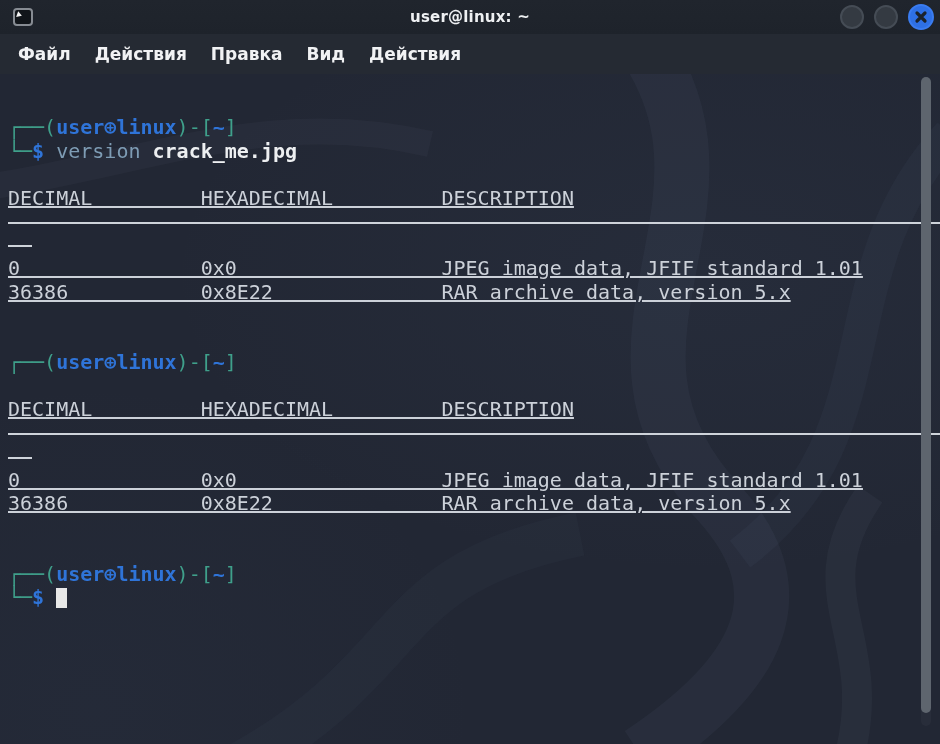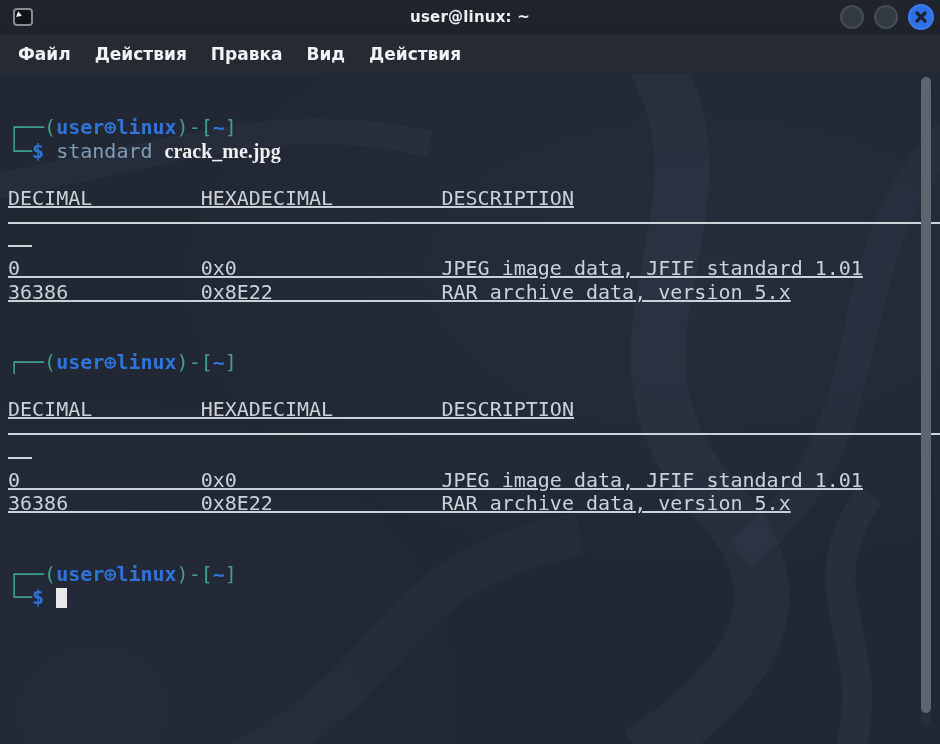--- a/index.html
+++ b/index.html
@@ -63,21 +63,21 @@
   .wallpaper{position:absolute;inset:0;pointer-events:none;}
   .term-content{
     position:absolute;left:8px;top:4px;right:24px;
     font-family:"DejaVu Sans Mono", monospace;
     font-size:20px;line-height:23.5px;margin-top:38px;
   }
   .t-line{white-space:pre;height:23.5px;}
   .seg-frame{color:#3fa08b;}
   .seg-blue{color:#2f74d8;font-weight:bold;}
   .seg-cmd{color:#7e9cb4;}
-  .seg-arg{color:#edeff1;font-weight:bold;font-family:Liberation Serif, serif;}
+  .seg-arg{color:#edeff1;font-weight:bold;}
   .seg-out{color:#ccd1d9;text-decoration:underline;}
   .seg-rule{display:inline-block;height:2px;background:#ced3da;vertical-align:middle;}
   .seg-cursor{
     display:inline-block;width:11px;height:20px;background:#e8e8e8;
     vertical-align:middle;transform:translateY(-1px);
   }
 
   
   .scrollbar{
     position:absolute;top:3px;bottom:18px;right:9px;width:10px;
@@ -120,21 +120,21 @@
   <div class="term">
     <svg class="wallpaper" width="940" height="670" viewBox="0 0 940 670">
       <path d="M 620 -60 C 780 120, 560 260, 720 430 C 800 520, 760 600, 640 680" stroke="rgba(140,160,195,0.055)" stroke-width="55" fill="none"></path>
       <path d="M 950 60 C 820 200, 900 360, 740 480" stroke="rgba(150,170,205,0.045)" stroke-width="34" fill="none"></path>
       <path d="M -60 120 C 140 95, 260 30, 430 70" stroke="rgba(200,210,225,0.035)" stroke-width="26" fill="none"></path>
       <path d="M 240 690 C 420 590, 380 500, 580 460" stroke="rgba(130,150,185,0.04)" stroke-width="44" fill="none"></path>
       <path d="M 850 680 C 880 560, 800 520, 870 420" stroke="rgba(150,170,205,0.05)" stroke-width="30" fill="none"></path>
     </svg>
     <div class="term-content" id="term-lines">
         <div class="t-line"><span class="seg-frame">┌──(</span><span class="seg-blue">user⊕linux</span><span class="seg-frame">)-[</span><span class="seg-blue">~</span><span class="seg-frame">]</span></div>
-        <div class="t-line"><span class="seg-frame">└─</span><span class="seg-blue">$ </span><span class="seg-cmd">standard </span><span class="seg-arg">crack_me.jpg</span></div>
+        <div class="t-line"><span class="seg-frame">└─</span><span class="seg-blue">$ </span><span class="seg-cmd">version </span><span class="seg-arg">crack_me.jpg</span></div>
         <div class="t-line"></div>
         <div class="t-line"><span class="seg-out">DECIMAL         HEXADECIMAL         DESCRIPTION</span></div>
         <div class="t-line"><span class="seg-rule" style="width: 90ch;"></span></div>
         <div class="t-line"><span class="seg-rule" style="width: 2ch;"></span></div>
         <div class="t-line"><span class="seg-out">0               0x0                 JPEG image data, JFIF standard 1.01</span></div>
         <div class="t-line"><span class="seg-out">36386           0x8E22              RAR archive data, version 5.x</span></div>
         <div class="t-line"></div>
         <div class="t-line"></div>
         <div class="t-line"><span class="seg-frame">┌──(</span><span class="seg-blue">user⊕linux</span><span class="seg-frame">)-[</span><span class="seg-blue">~</span><span class="seg-frame">]</span></div>
         <div class="t-line"></div>

